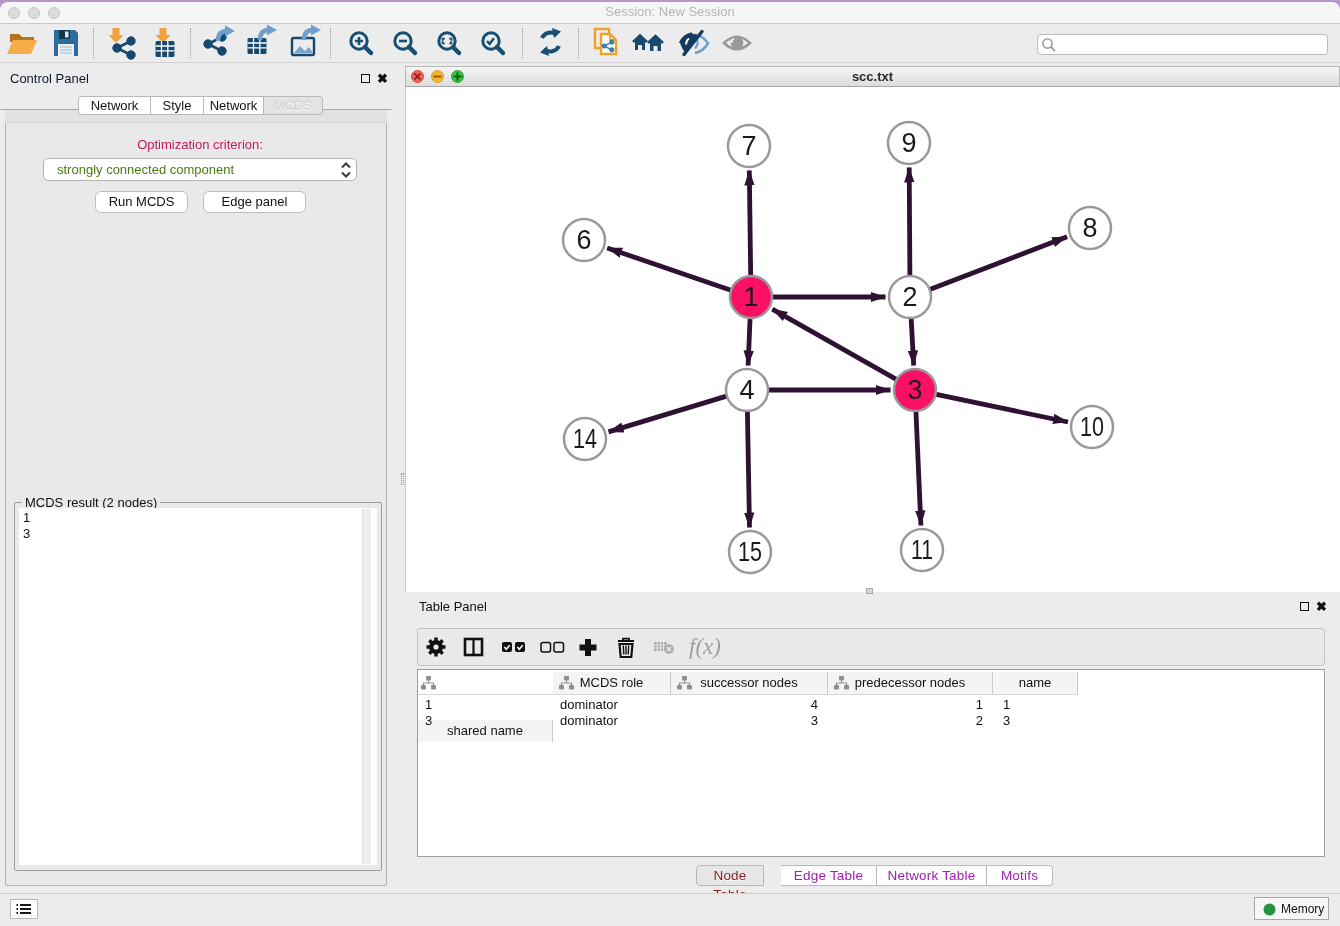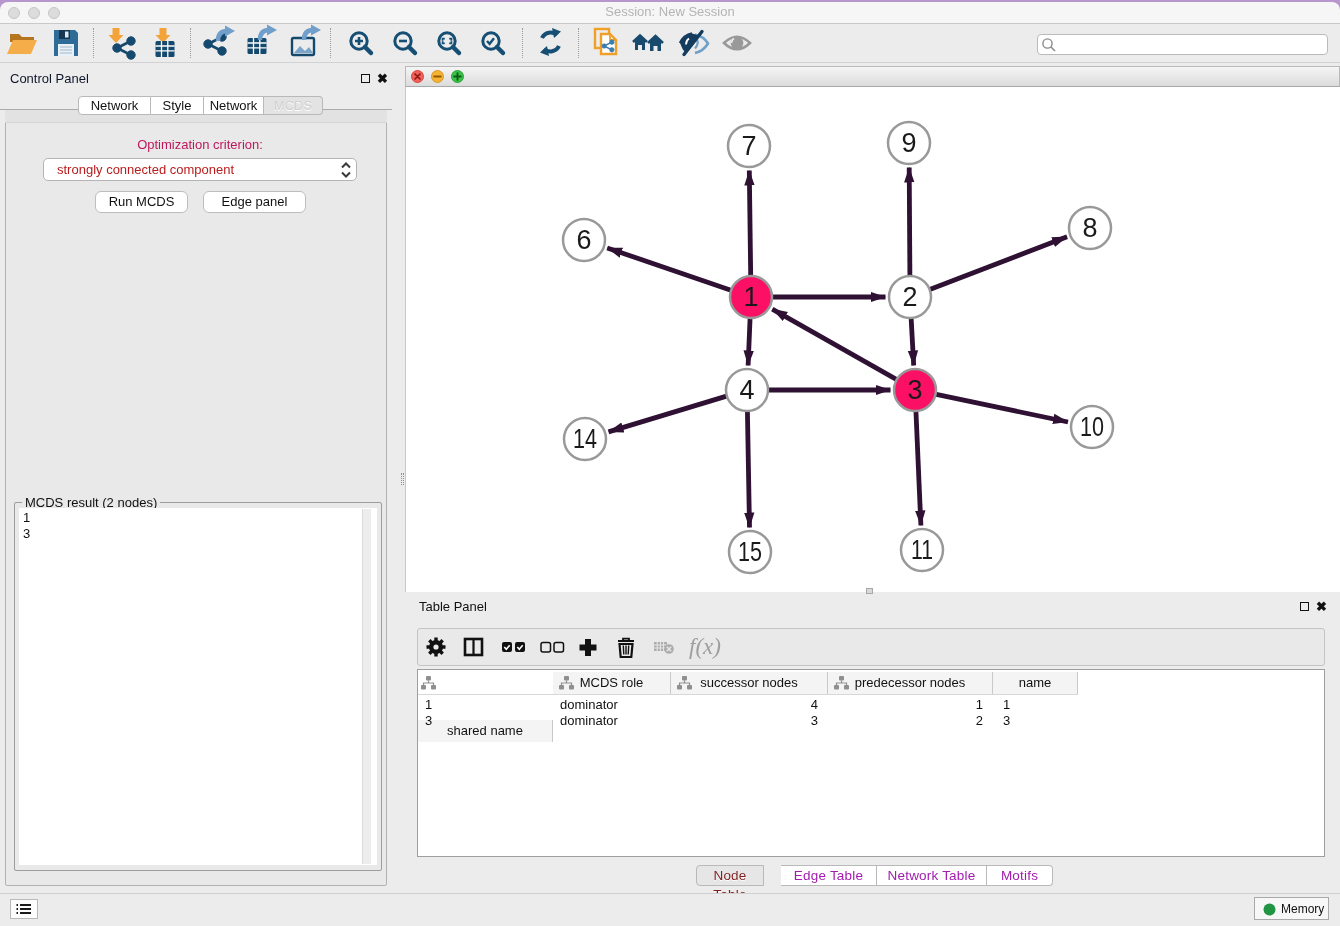--- a/index.html
+++ b/index.html
@@ -18,21 +18,21 @@
 .tsep { top:4px; width:0px; height:30px; border-left:1px dotted #9a9a9a; }
 #searchbox { left:1037px; top:34px; width:291px; height:21px; background:#fff; border:1px solid #bbb; border-radius:4px; }
 
 
 #cp-title { left:10px; top:71px; font-size:13px; color:#0f172a; }
 .winbtn-sq { width:9px; height:9px; border:1.5px solid #111; }
 .winbtn-x { font-size:13px; font-weight:bold; color:#111; line-height:10px; }
 #cp-pane { left:5px; top:110px; width:382px; height:776px; background:#e9e9e9; border:1px solid #b2b2b2; border-radius:2px; }
 .cptab { top:96px; height:19px; background:#fff; border:1px solid #b9b9b9; font-size:13px; color:#111; text-align:center; line-height:18px; position:absolute; }
 #opt-label { left:6px; top:137px; width:388px; text-align:center; font-size:13px; color:#be185d; }
-#dropdown { left:43px; top:158px; width:314px; height:23px; background:#fff; border:1px solid #b4b4b4; border-radius:5px; font-size:13px; color:#b91c1c; line-height:21px; padding-left:13px; }
+#dropdown { left:43px; top:158px; width:314px; height:23px; background:#fff; border:1px solid #b4b4b4; border-radius:5px; font-size:13px; color:#4d7c0f; line-height:21px; padding-left:13px; }
 .btn { top:191px; height:22px; background:#fff; border:1px solid #bdbdbd; border-radius:6px; font-size:13px; color:#111; text-align:center; line-height:20px; position:absolute; }
 #groupbox { left:14px; top:502px; width:368px; height:369px; border:1px solid #9d9d9d; border-radius:2px; }
 #grouptitle { left:22px; top:495px; background:#e9e9e9; padding:0 3px; font-size:13px; color:#111; }
 #mcds-text { left:19px; top:508px; width:358px; height:357px; background:#fff; font-size:13px; color:#111; line-height:16px; padding:2px 0 0 4px; }
 #mcds-scroll { left:362px; top:509px; width:9px; height:355px; background:#ededed; border-left:1px solid #ddd; }
 
 
 #netwin { left:405px; top:66px; width:935px; height:526px; }
 #nettitle { left:0; top:0; width:935px; height:21px; background:linear-gradient(#f5f5f5,#dcdcdc); border:1px solid #b9b9b9; border-bottom:1px solid #a8a8a8; }
 #netcanvas { left:0; top:21px; width:935px; height:505px; background:#fff; border-left:1px solid #c8c8c8; }
@@ -223,20 +223,21 @@
   </svg>
 <div class="btn" style="left:95px; width:93px;">Run MCDS</div>
 <div class="btn" style="left:203px; width:103px;">Edge panel</div>
 <div class="abs" id="groupbox"></div>
 <div class="abs" id="grouptitle">MCDS result (2 nodes)</div>
 <div class="abs" id="mcds-text">1<br>3</div>
 <div class="abs" id="mcds-scroll"></div>
 
 <div class="abs" id="netwin">
   <div class="abs" id="nettitle"></div>
+  <div class="abs" id="nettext">scc.txt</div>
   <div class="abs tl" style="left:6px; background:#f2605a; border:1px solid #d8453f;">
       <svg width="11" height="11" viewBox="0 0 11 11" style="display:block;margin:0 auto;">
         <path d="M3,3 L8,8 M8,3 L3,8" stroke="#8c1a11" stroke-width="1.7" stroke-linecap="round"></path>
       </svg>
     </div>
   <div class="abs tl" style="left:26px; background:#f6b231; border:1px solid #d9992a;">
       <svg width="11" height="11" viewBox="0 0 11 11" style="display:block;margin:0 auto;">
         <path d="M2.2,5.5 H8.8" stroke="#92590a" stroke-width="1.9" stroke-linecap="round"></path>
       </svg>
     </div>

